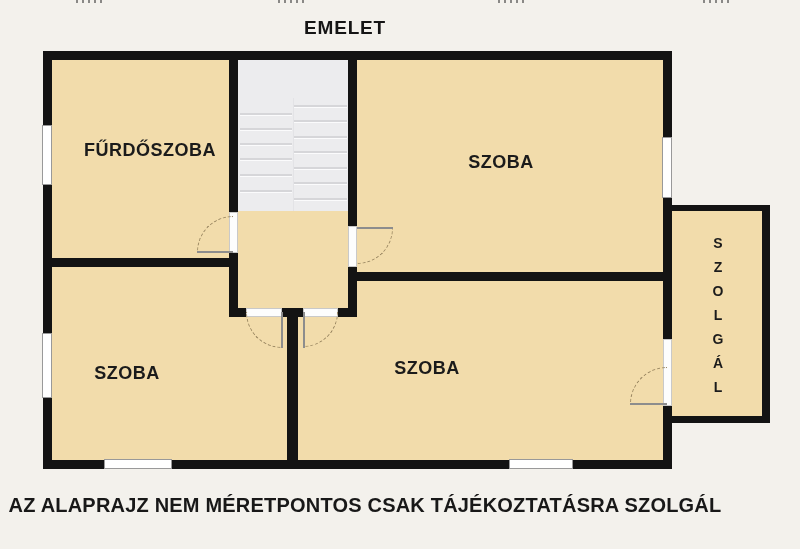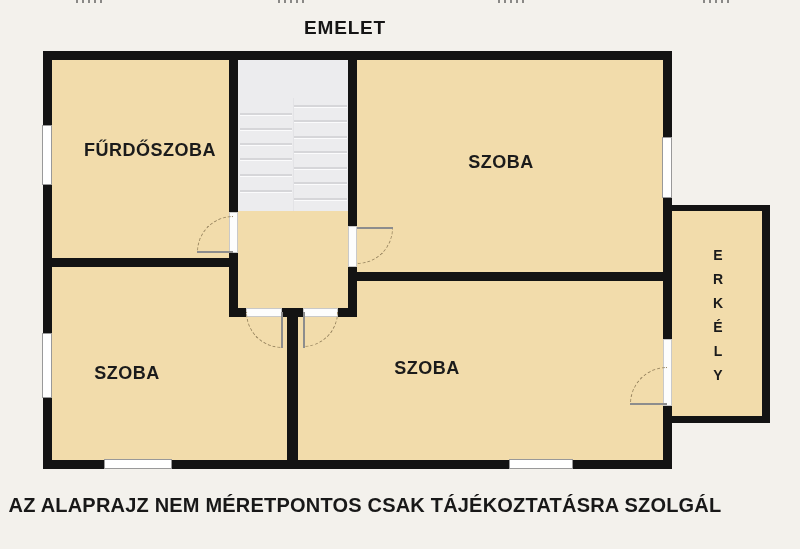--- a/index.html
+++ b/index.html
@@ -125,15 +125,15 @@
   <div class="door-leaf" style="left:303px;top:312px;width:2px;height:36px;"></div>
 
   <div class="door-gap" style="left:663px;top:339px;width:9px;height:67px;"></div>
   <div class="door-arc arc-tl" style="left:630px;top:367px;width:37px;height:37px;"></div>
   <div class="door-leaf" style="left:630px;top:403px;width:37px;height:2px;"></div>
 
   <div class="room-label" style="left:150px;top:150px;">FŰRDŐSZOBA</div>
   <div class="room-label" style="left:501px;top:162px;">SZOBA</div>
   <div class="room-label" style="left:127px;top:373px;">SZOBA</div>
   <div class="room-label" style="left:427px;top:368px;">SZOBA</div>
-  <div class="room-label vertical" style="left:718px;top:315px;">ERKÉLY</div>
+  <div class="room-label vertical" style="left:718px;top:315px;">SZOLGÁL</div>
 
 </div>
 
 </body></html>

